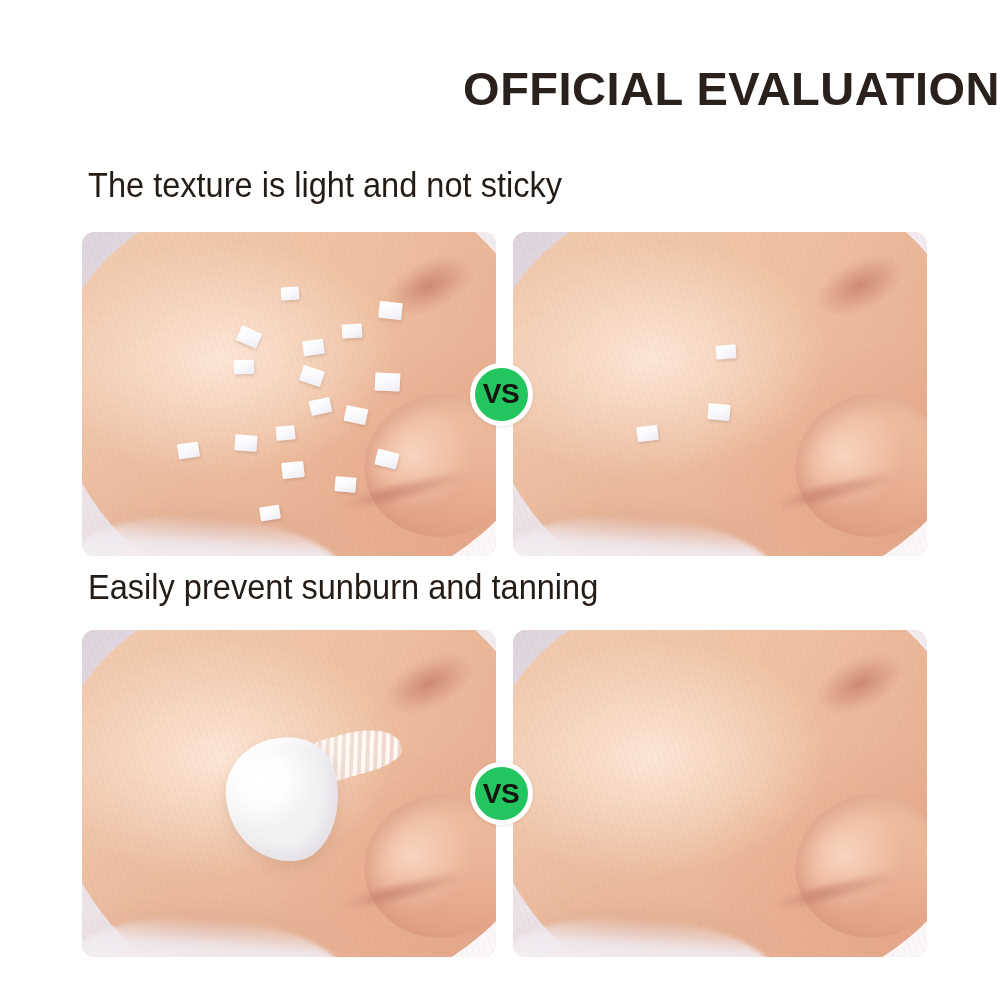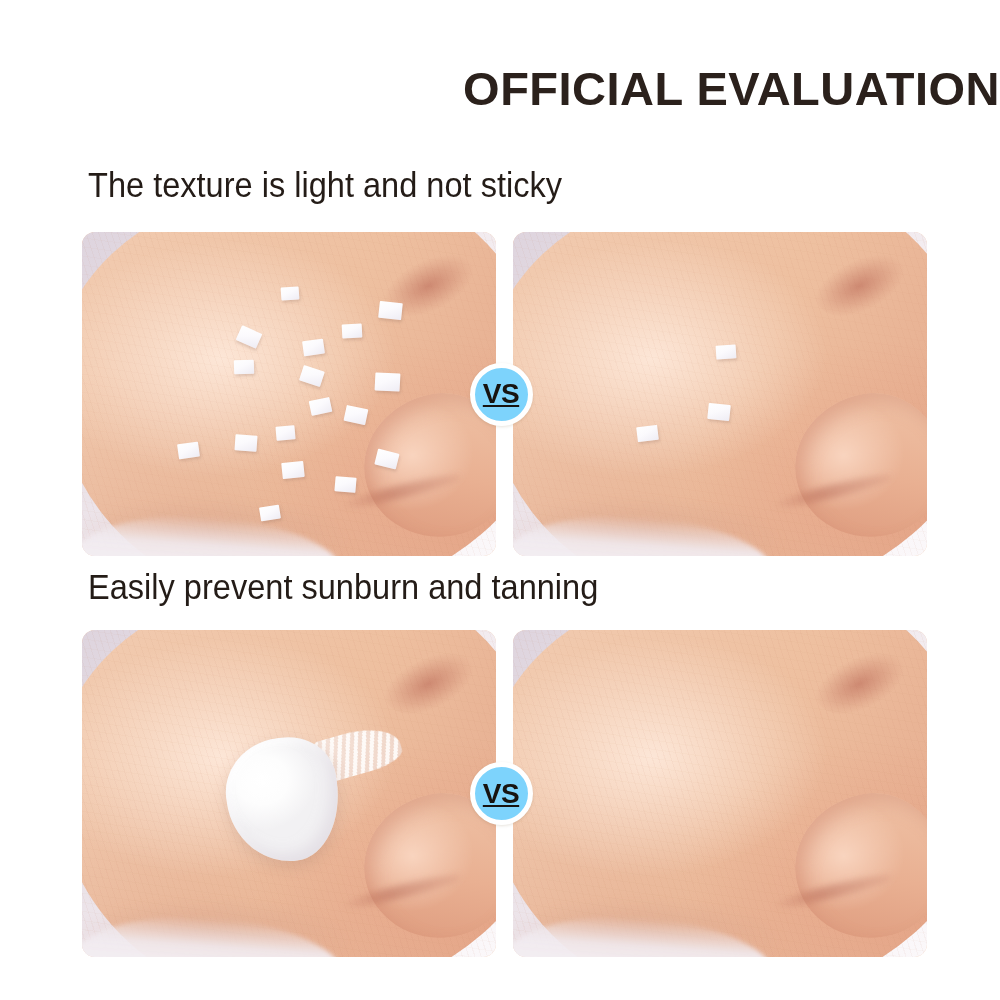--- a/index.html
+++ b/index.html
@@ -222,32 +222,31 @@
   
   .vs-badge {
     position: absolute;
     left: 50%;
     top: 50%;
     width: 63px;
     height: 63px;
     margin-left: -31.5px;
     margin-top: -31.5px;
     border-radius: 50%;
-    background: #7dd3fc;
+    background: #22c55e;
     border: 5px solid #ffffff;
     display: flex;
     align-items: center;
     justify-content: center;
     font-size: 28px;
     font-weight: 700;
     color: #171310;
     letter-spacing: -0.5px;
     z-index: 20;
     box-shadow: 0 1px 3px rgba(120,100,60,0.18);
-    text-decoration: underline;
   }
 
   
   .vs-gap {
     position: absolute;
     left: 414px;
     top: -2px;
     width: 17px;
     height: calc(100% + 4px);
     background: #ffffff;

